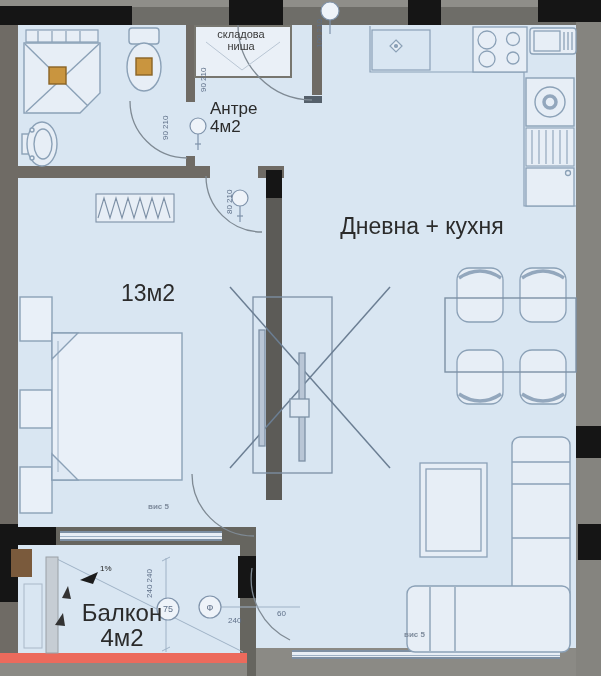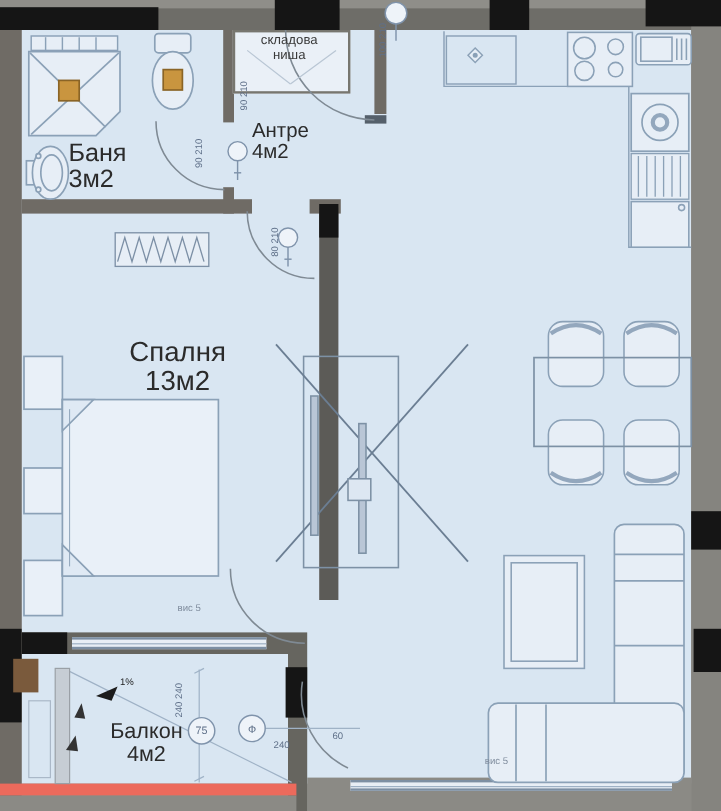--- a/index.html
+++ b/index.html
@@ -13,21 +13,21 @@
   .blk{position:absolute;background:#151515;}
   .brown{position:absolute;background:#7a5a3c;}
   .red{position:absolute;background:#ec6a5c;}
   .niche{position:absolute;border:2px solid #77766f;background:#eaf0f7;box-sizing:border-box;}
   .winband{position:absolute;background:#e8eef5;border-top:2px solid #7d8fa3;border-bottom:2px solid #7d8fa3;box-sizing:border-box;}
   .winband .mid{position:absolute;left:0;top:50%;width:100%;height:1px;background:#9db0c4;}
   .lbl{position:absolute;color:#2b2b2b;line-height:1.05;}
   .lbl .l2{display:block;}
   .ann{position:absolute;color:#5f7089;font-size:8px;line-height:1;white-space:nowrap;}
   .rot{transform:rotate(-90deg);transform-origin:left top;}
-  .note{color:#7f8c9d;}
+  .note{color:#7f8c9d;font-weight:bold;}
   svg{position:absolute;left:0;top:0;pointer-events:none;}
   .leaf{position:absolute;background:#55606b;}
 </style>
 </head>
 <body>
 
 <div class="plan">
 
   <div class="flr" style="left:18px;top:25px;width:558px;height:628px;"></div>
 
@@ -232,35 +232,31 @@
         <line x1="237" y1="216" x2="243" y2="216"></line>
       <circle cx="330" cy="11" r="9"></circle>
         <line x1="330" y1="20" x2="330" y2="34"></line>
       <circle cx="168" cy="609" r="11"></circle>
       <circle cx="210" cy="607" r="11"></circle>
       <text x="168" y="612" font-size="9" fill="#5f7089" text-anchor="middle" stroke="none">75</text>
       <text x="210" y="611" font-size="9" fill="#5f7089" text-anchor="middle" stroke="none">Ф</text>
     </g>
   </svg>
 
-  <div class="lbl" style="left:57px;top:117px;font-size:21px;">
-    <span>Баня</span>
-    <span class="l2">3м2</span>
-  </div>
   <div class="lbl" style="left:210px;top:100px;font-size:17px;">
     <span>Антре</span>
     <span class="l2">4м2</span>
   </div>
   <div class="lbl" style="left:312px;top:214px;width:220px;text-align:center;font-size:23px;">
+    <span>Дневна + кухня</span>
   </div>
   <div class="lbl" style="left:100px;top:281px;width:96px;text-align:center;font-size:23px;">
-    <span>Спалня</span>
     <span class="l2">13м2</span>
   </div>
-  <div class="lbl" style="left:70px;top:600px;width:104px;text-align:center;font-size:18px;">
+  <div class="lbl" style="left:70px;top:600px;width:104px;text-align:center;font-size:24px;">
     <span>Балкон</span>
     <span class="l2">4м2</span>
   </div>
   <div class="lbl" style="left:196px;top:29px;width:90px;text-align:center;font-size:11px;color:#3a3a3a;">
     <span>складова</span>
     <span class="l2">ниша</span>
   </div>
 
   <div class="ann rot" style="left:162px;top:140px;">90 210</div>
   <div class="ann rot" style="left:226px;top:214px;">80 210</div>

